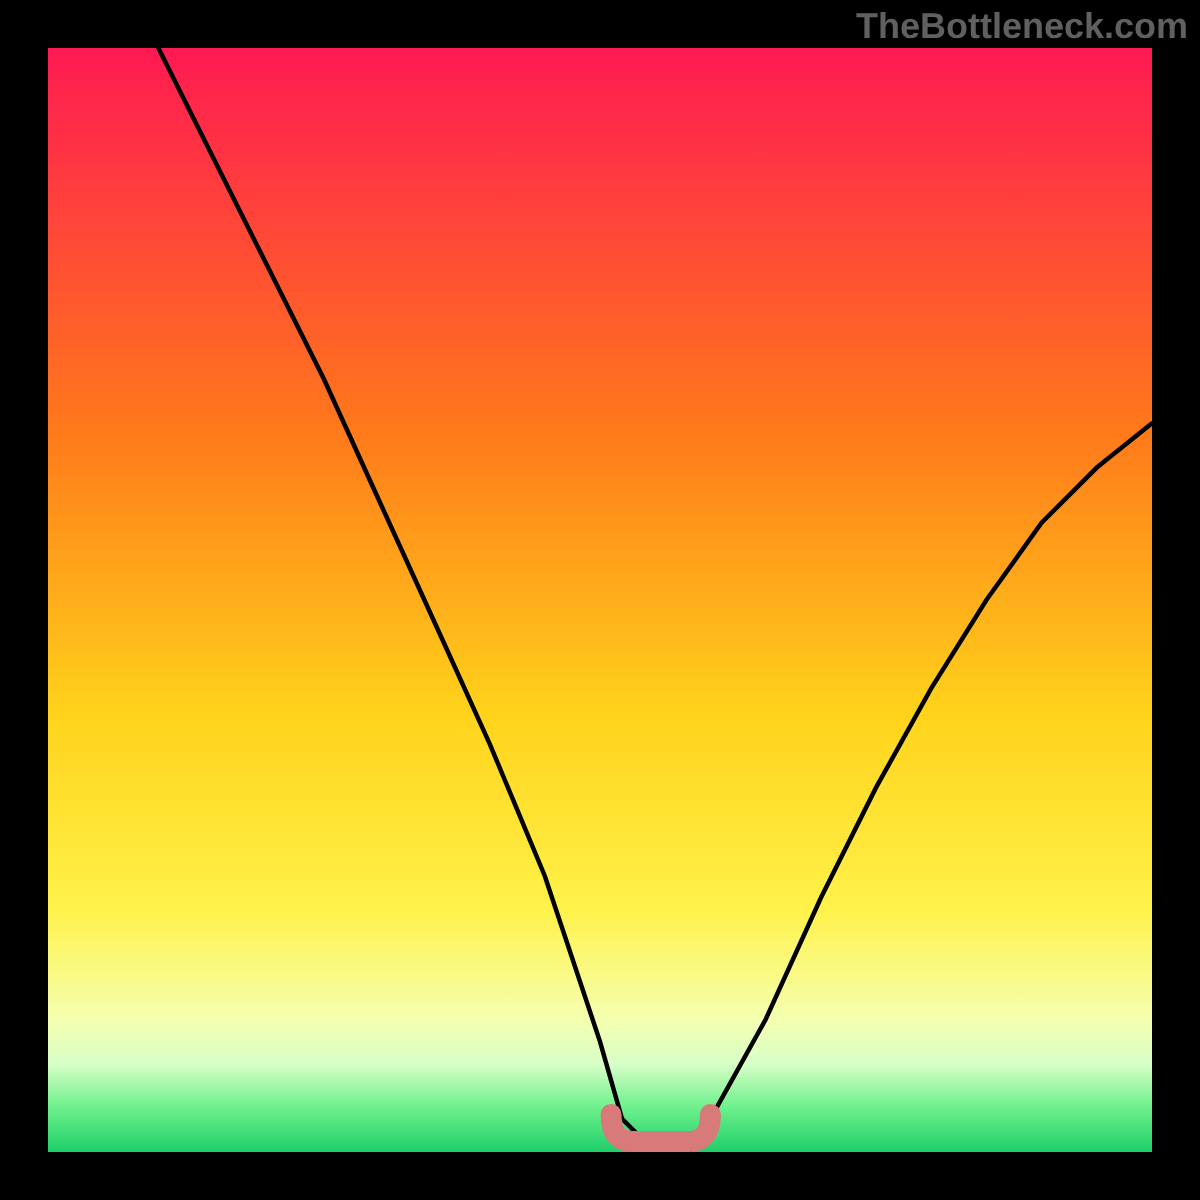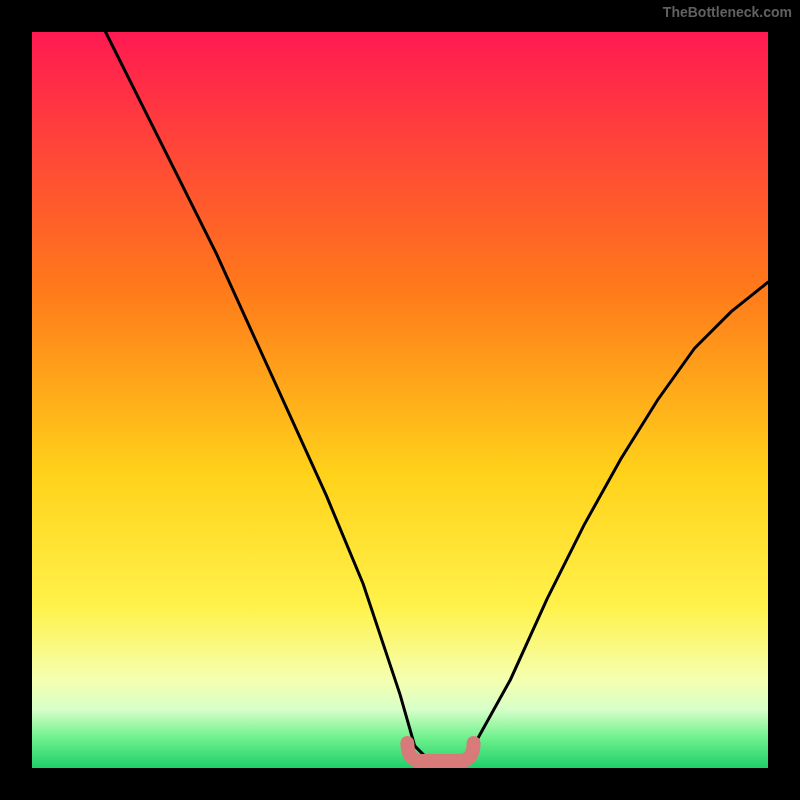--- a/index.html
+++ b/index.html
@@ -9,21 +9,21 @@
     height: 800px;
     background: #000;
     overflow: hidden;
     position: relative;
   }
   .watermark {
     position: absolute;
     top: 4px;
     right: 8px;
     font-family: Arial, Helvetica, sans-serif;
-    font-size: 14px;
+    font-size: 24px;
     font-weight: bold;
     color: #606060;
     z-index: 10;
   }
   .chart-wrap {
     position: absolute;
     left: 0;
     top: 0;
     width: 800px;
     height: 800px;

